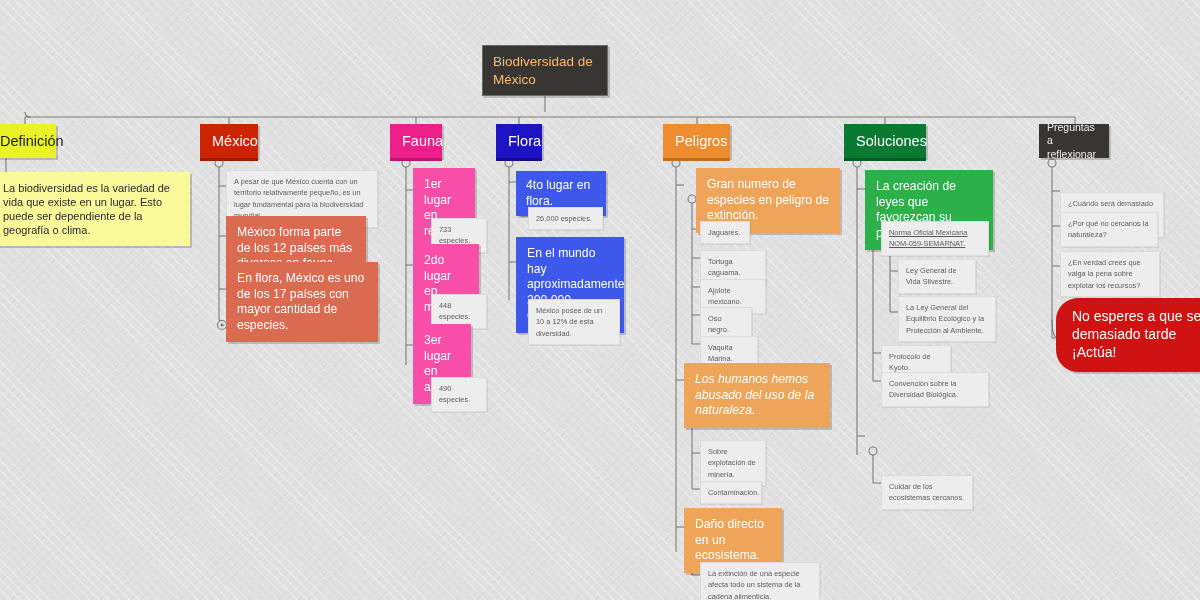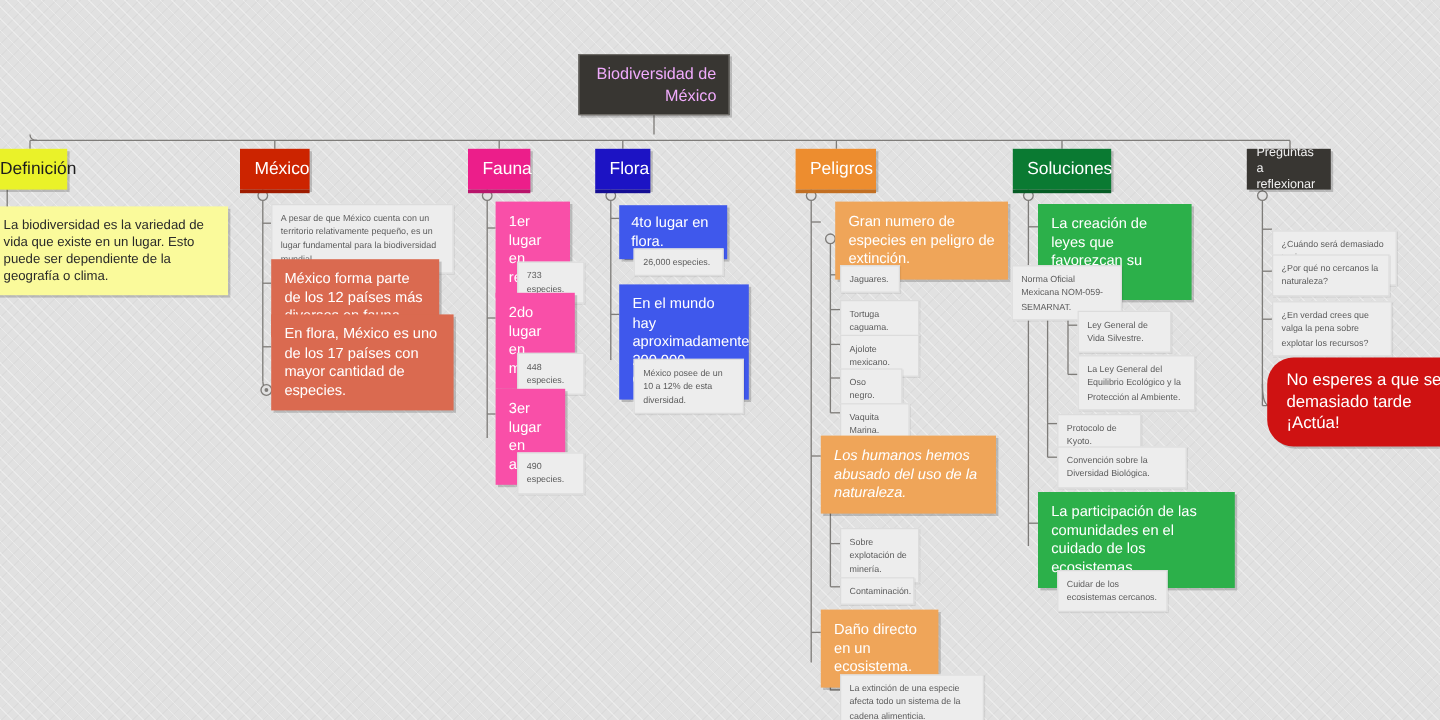--- a/index.html
+++ b/index.html
@@ -20,23 +20,23 @@
   #edges { position: absolute; inset: 0; width: 1200px; height: 600px; pointer-events: none; }
 
   .node {
     position: absolute;
     box-shadow: 2px 2px 0 rgba(0,0,0,.18);
     display: flex; align-items: center;
     line-height: 1.28;
   }
   
   .root {
-    background: #383632; color: #f0abfc;
+    background: #383632; color: #fdba74;
     border: 1px solid #6d6b66;
-    justify-content: center; text-align: right;
+    justify-content: center; text-align: left;
     font-size: 13.5px; padding: 6px 10px;
   }
   
   .topic { color: #ffffff; font-size: 14.5px; padding: 7px 12px; border: 0; }
   .topic.dark { color: #f0f0f0; font-size: 10.5px; line-height: 1.3; }
   .topic.yellowchip { color: #1d1d1d; }
 
   
   .callout { color: #ffffff; font-size: 12.2px; padding: 9px 11px; display: block; }
   .callout.pale { color: #333; }
@@ -283,39 +283,36 @@
   <div class="node callout" style="left:684px; top:508px; width:98px; background:#efa559;">
     <span>Daño directo en un ecosistema.</span>
   </div>
   <div class="node note" style="left:700px; top:562px; width:120px;">
     <span>La extinción de una especie afecta todo un sistema de la cadena alimenticia.</span>
   </div>
 
   <div class="node callout" style="left:865px; top:170px; width:128px; background:#2cb04a;">
     <span>La creación de leyes que favorezcan su protección.</span>
   </div>
-  <div class="node note" style="left:843px; top:221px; width:92px;">
+  <div class="node note" style="left:881px; top:221px; width:108px;text-decoration:underline;">
     <span>Norma Oficial Mexicana NOM-059-SEMARNAT.</span>
   </div>
   <div class="node note" style="left:898px; top:259px; width:78px;">
     <span>Ley General de Vida Silvestre.</span>
   </div>
   <div class="node note" style="left:898px; top:296px; width:98px;">
     <span>La Ley General del Equilibrio Ecológico y la Protección al Ambiente.</span>
   </div>
   <div class="node note" style="left:881px; top:345px; width:70px;">
     <span>Protocolo de Kyoto.</span>
   </div>
   <div class="node note" style="left:881px; top:372px; width:108px;">
     <span>Convención sobre la Diversidad Biológica.</span>
   </div>
 
-  <div class="node callout" style="left:865px; top:410px; width:164px; background:#2cb04a;">
-    <span>La participación de las comunidades en el cuidado de los ecosistemas.</span>
-  </div>
   <div class="node note" style="left:881px; top:475px; width:92px;">
     <span>Cuidar de los ecosistemas cercanos.</span>
   </div>
 
   <div class="node note" style="left:1060px; top:176px; width:104px;margin-top:16px;">
     <span>¿Cuándo será demasiado tarde para generar un cambio?</span>
   </div>
   <div class="node note" style="left:1060px; top:212px; width:98px;">
     <span>¿Por qué no cercanos la naturaleza?</span>
   </div>

